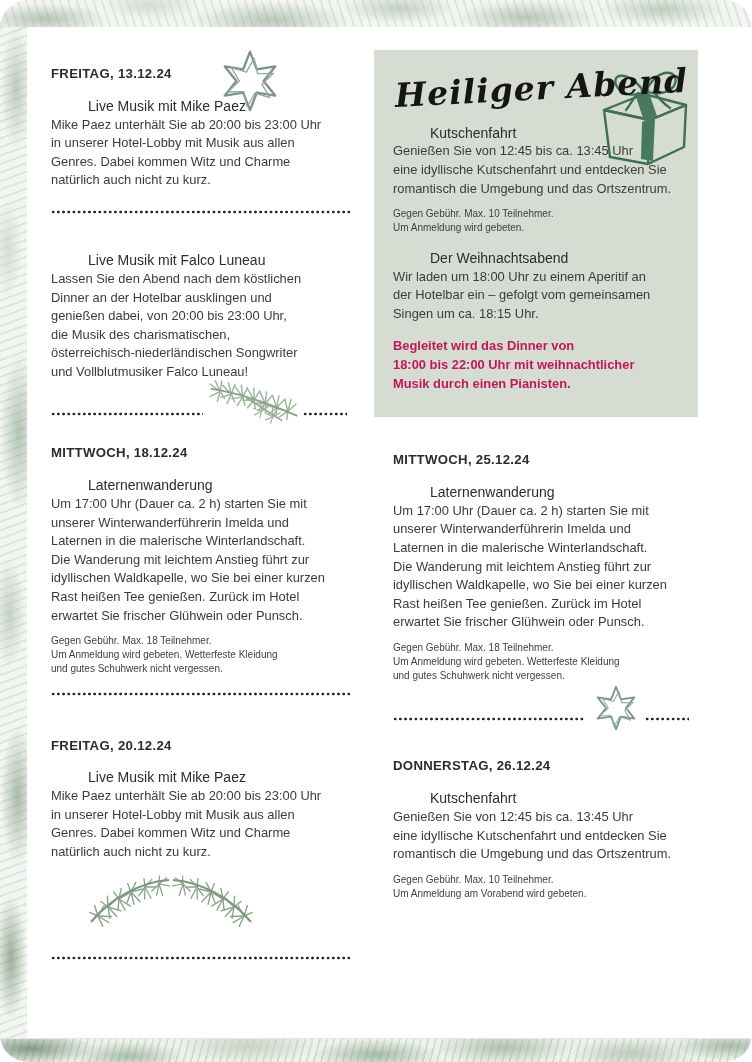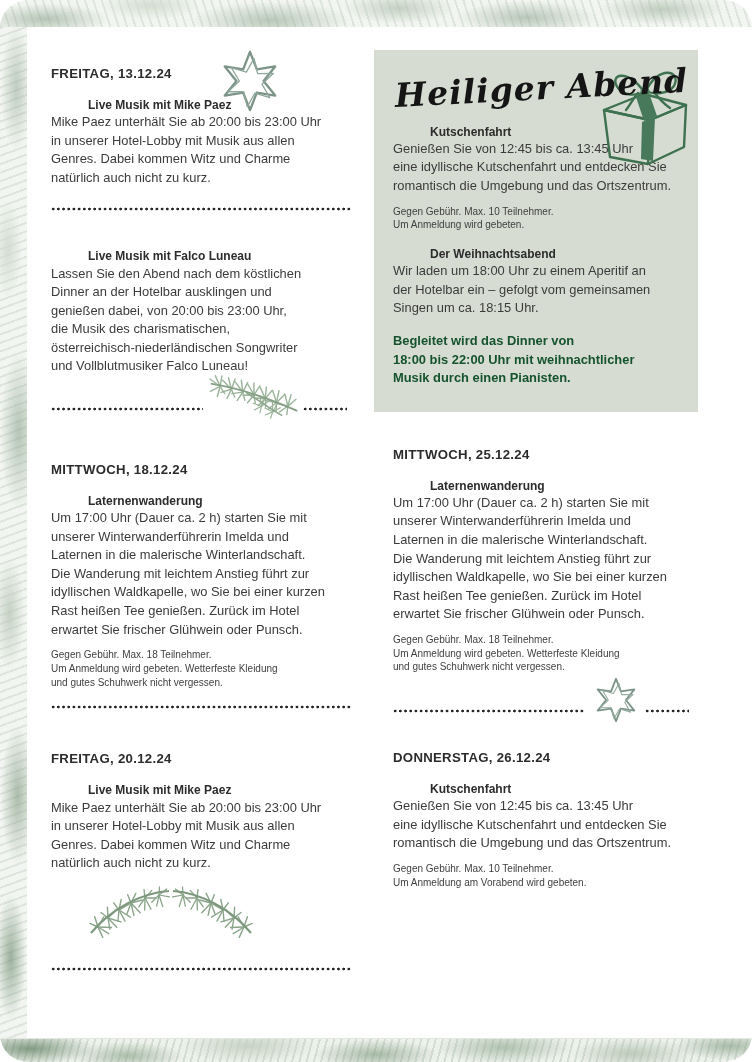--- a/index.html
+++ b/index.html
@@ -38,23 +38,23 @@
       radial-gradient(90px 22px at 84% 60%, rgba(178,194,176,.8), transparent 70%),
       radial-gradient(80px 20px at 97% 30%, rgba(140,165,142,.7), transparent 70%),
       repeating-linear-gradient(105deg, rgba(110,138,110,.2) 0 2px, transparent 2px 7px),
       #eef2ec;}
 
   
   #col-left{position:absolute;z-index:2;left:51px;top:66px;width:300px;}
   #col-right{position:absolute;z-index:2;left:374px;top:50px;width:326px;}
 
   .date{font-weight:700;font-size:13.2px;line-height:1.2;letter-spacing:.3px;color:#2c2c2c;}
-  .etitle{font-weight:700;font-size:12px;line-height:1.35;color:#2c2c2c;padding-left:37px;}
+  .etitle{font-weight:400;font-size:14px;line-height:1.35;color:#2c2c2c;padding-left:37px;}
   .body{font-size:12.9px;line-height:1.44;color:#3b3b3b;white-space:pre-line;}
-  .body.bold{font-weight:700;color:#14532d;}
+  .body.bold{font-weight:700;color:#be185d;}
   .note{font-size:10px;line-height:1.38;color:#3f3f3f;white-space:pre-line;margin-top:9px;}
 
   .dots{height:4px;background-image:radial-gradient(circle at 2px 2px,#262626 1.35px,transparent 1.6px);
         background-size:5.2px 4px;background-repeat:repeat-x;background-position:left center;}
   .divider{margin-top:18px;}
   .divider-row{display:flex;align-items:center;overflow:visible;}
   .divider-row .dots{flex:0 0 auto;}
 
   #greenbox{background:#d7dcd2;width:324px;box-sizing:border-box;
             padding:22px 8px 24px 19px;position:relative;}
@@ -134,21 +134,21 @@
             <use href="#needle-cluster" transform="translate(58,40) rotate(40) scale(0.8)"></use>
             <use href="#needle-cluster" transform="translate(70,46) rotate(46) scale(0.8)"></use>
           </g>
           <path d="M4,16 C30,20 62,30 96,45" fill="none" stroke="#86a086" stroke-width="2"></path>
           <path d="M42,26 C56,34 66,42 80,50" fill="none" stroke="#8ca68c" stroke-width="1.6"></path>
         </svg>
       </span>
       <div class="dots" style="width:44px;"></div>
     </div>
 
-    <div style="margin-top:42px;">
+    <div style="margin-top:20px;">
       <div class="date" style="margin-bottom:15px;">MITTWOCH, 18.12.24</div>
       <div class="etitle">Laternenwanderung</div>
       <div class="body">Um 17:00 Uhr (Dauer ca. 2 h) starten Sie mit
 unserer Winterwanderführerin Imelda und
 Laternen in die malerische Winterlandschaft.
 Die Wanderung mit leichtem Anstieg führt zur
 idyllischen Waldkapelle, wo Sie bei einer kurzen
 Rast heißen Tee genießen. Zurück im Hotel
 erwartet Sie frischer Glühwein oder Punsch.</div>
       <div class="note">Gegen Gebühr. Max. 18 Teilnehmer.

